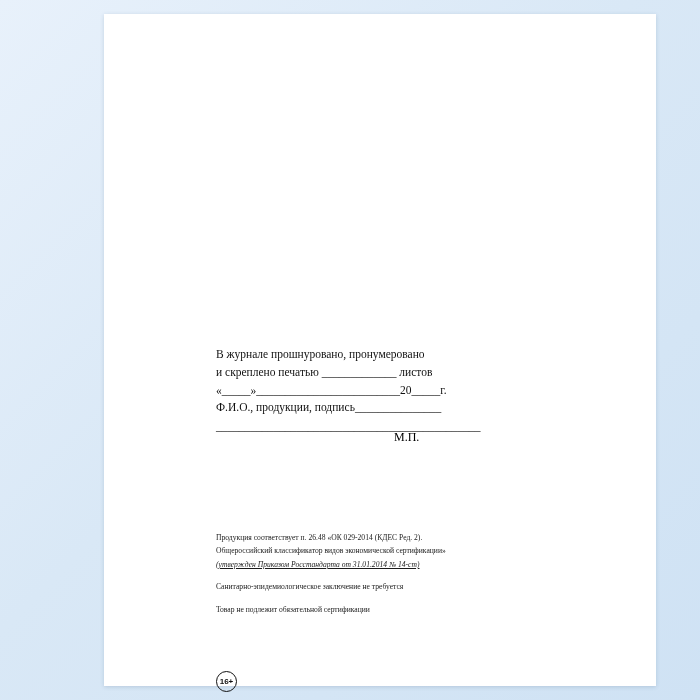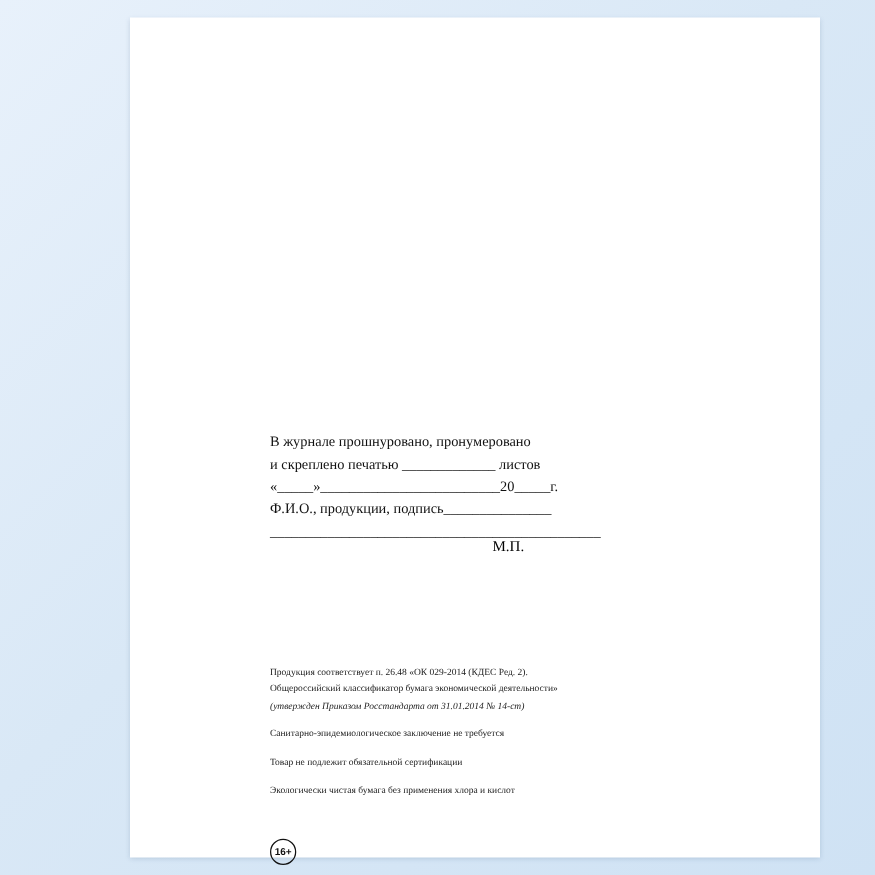--- a/index.html
+++ b/index.html
@@ -62,20 +62,21 @@
     line-height: 1.5;
   }
   .block-legal .para {
     margin-bottom: 11px;
   }
   .block-legal .para.tight {
     margin-bottom: 2px;
   }
   .italic {
     font-style: italic;
+    text-decoration: underline;
   }
   .info-row {
     position: absolute;
     left: 112px;
     top: 656px;
     display: flex;
     align-items: center;
   }
   .age-badge {
     width: 19px;
@@ -117,24 +118,23 @@
     <div class="line">и скреплено печатью _____________ листов</div>
     <div class="line">«_____»_________________________20_____г.</div>
     <div class="line">Ф.И.О., продукции, подпись_______________</div>
     <div class="line line-ul">______________________________________________</div>
   </div>
 
   <div class="mp">М.П.</div>
 
   <div class="block-legal">
     <div class="para tight">Продукция соответствует п. 26.48 «ОК 029-2014 (КДЕС Ред. 2).</div>
-    <div class="para tight">Общероссийский классификатор бумага экономической деятельности»</div>
+    <div class="para tight">Общероссийский классификатор видов экономической сертификации»</div>
     <div class="para italic">(утвержден Приказом Росстандарта от 31.01.2014 № 14-ст)</div>
     <div class="para">Санитарно-эпидемиологическое заключение не требуется</div>
     <div class="para">Товар не подлежит обязательной сертификации</div>
-    <div class="para">Экологически чистая бумага без применения хлора и кислот</div>
   </div>
 
   <div class="info-row">
     <div class="age-badge">16+</div>
   </div>
 
 </div>
 
 </body></html>

